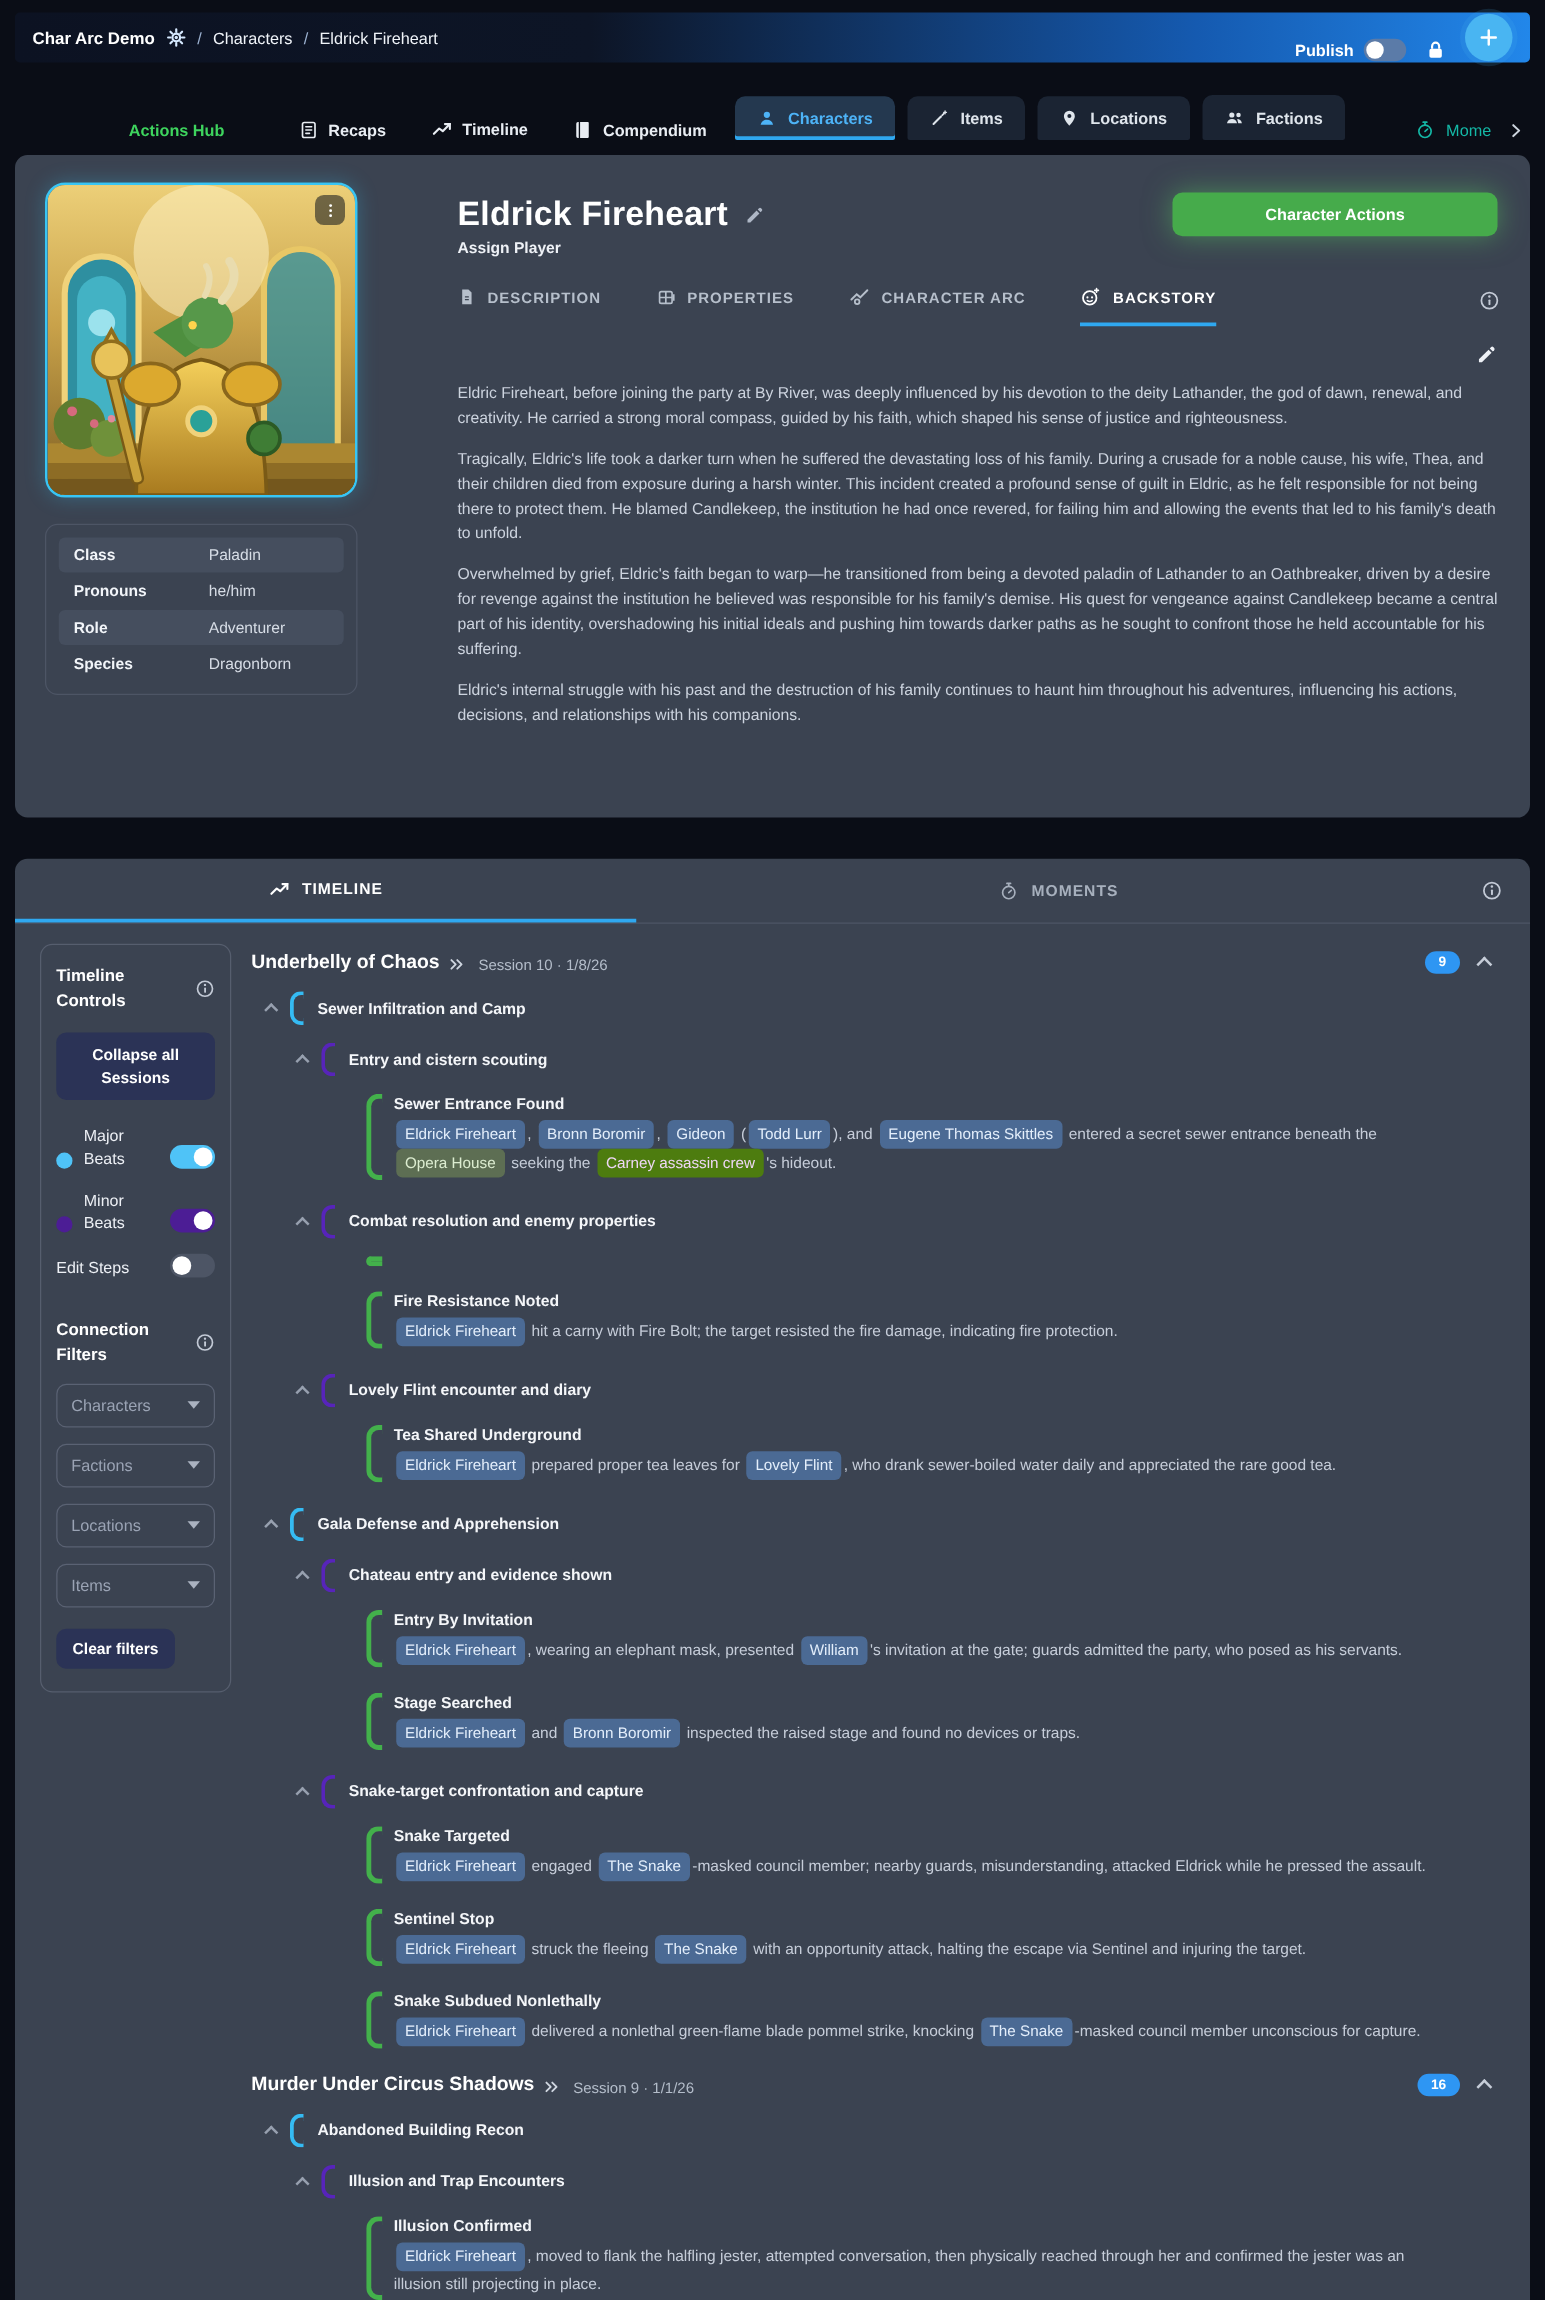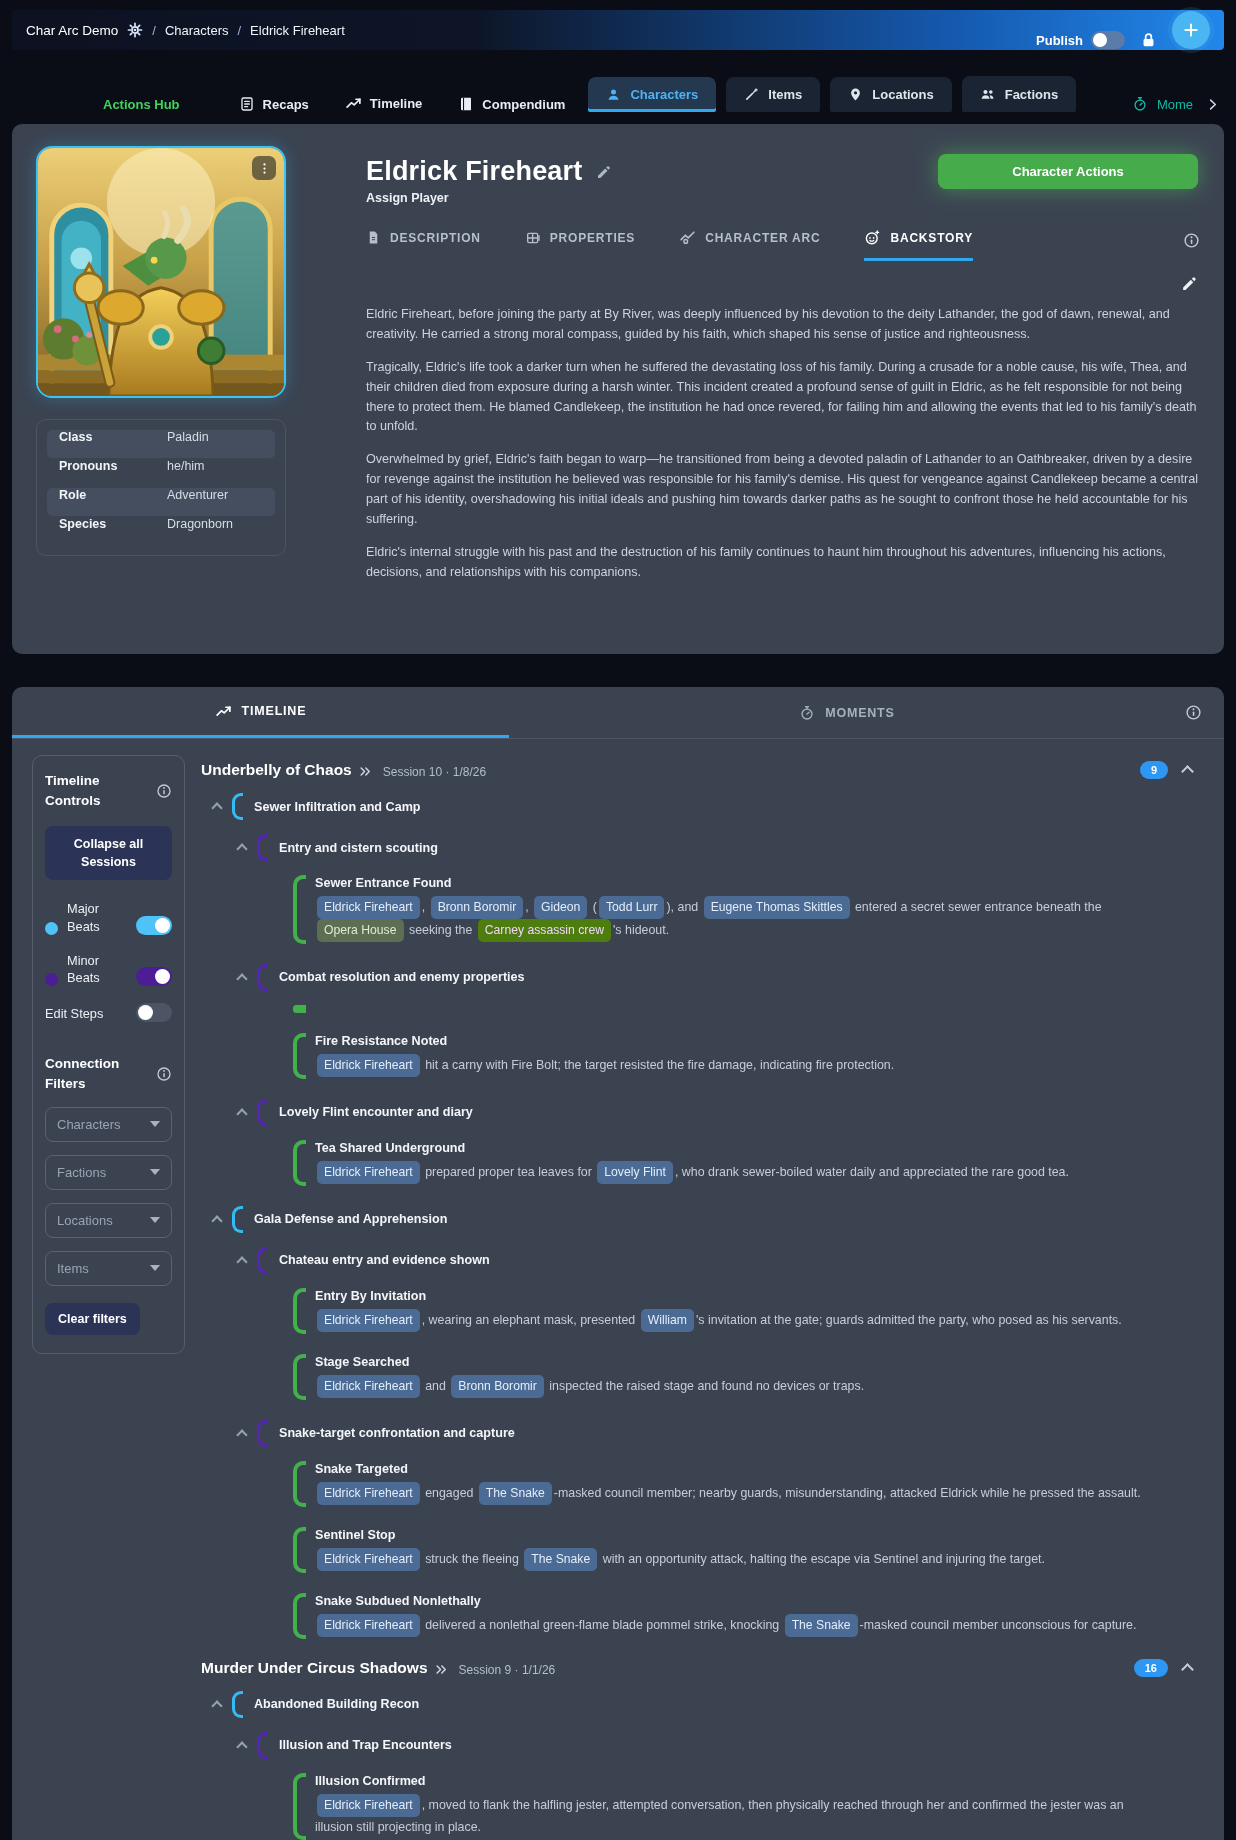--- a/index.html
+++ b/index.html
@@ -4,21 +4,21 @@
 <style>
 *{box-sizing:border-box;margin:0;padding:0}
 html,body{width:1236px;height:1840px;overflow:hidden}
 body{background:#0a0d16;font-family:"Liberation Sans",sans-serif;color:#e8ecf3;position:relative}
 svg{display:block}
 .icon{display:inline-flex;align-items:center;justify-content:center;flex:none}
 
 
 .navbar{margin:10px 12px 0;height:40px;border-radius:4px;display:flex;align-items:center;gap:9px;padding:0 14px;
  background:linear-gradient(90deg,#0c1222 0%,#0d1526 38%,#155ab0 78%,#2287ea 100%)}
-.app-title{font-size:13.5px;font-weight:400;color:#fff}
+.app-title{font-size:13.5px;font-weight:700;color:#fff}
 .gear{color:#d6e9ff}
 .crumb-sep{color:#9db3d2;font-size:13px}
 .crumb{color:#f0f4f9;font-size:13px}
 .nav-right{margin-left:auto;display:flex;align-items:flex-end;gap:15px}
 .publish-wrap{display:flex;align-items:center;gap:8px}
 .publish-label{font-size:13px;font-weight:700;color:#fff}
 .tgl{position:relative;border-radius:999px;flex:none}
 .tgl .knob{position:absolute;top:2px;border-radius:50%;background:#fff}
 .tgl-publish{width:34px;height:18px;background:#5b7ba8}
 .tgl-publish .knob{width:14px;height:14px;left:2px}
@@ -36,21 +36,21 @@
 
 
 .panel{margin:12px 12px 0;background:#3b4351;border-radius:10px;position:relative}
 
 
 .char-panel{padding:22px 24px 24px;display:flex;gap:80px;height:530px}
 .left-col{width:250px;flex:none}
 .img-card{width:250px;height:252px;border:2px solid #38c5f4;border-radius:16px;position:relative;overflow:hidden;box-shadow:0 0 16px rgba(56,197,244,.28)}
 .img-menu{position:absolute;top:8px;right:8px;width:24px;height:24px;border-radius:7px;background:rgba(13,18,28,.55);color:#fff;display:flex;align-items:center;justify-content:center}
 .stats-card{margin-top:21px;border:1px solid #4d5565;border-radius:10px;padding:10px 10px;display:flex;flex-direction:column;gap:1px}
-.stat-row{display:flex;height:28px;border-radius:5px;padding:0 12px;font-size:12.5px}
+.stat-row{display:flex;align-items:center;height:28px;border-radius:5px;padding:0 12px;font-size:12.5px}
 .stat-row.alt{background:#454e5e}
 .stat-label{font-weight:700;color:#f2f5f9;width:108px;flex:none}
 .stat-value{color:#d7dde6}
 .right-col{flex:1;min-width:0;display:flex;flex-direction:column}
 .title-row{display:flex;align-items:center;gap:13px;margin-top:8px}
 .char-name{font-size:27px;font-weight:700;letter-spacing:.2px;color:#fff}
 .pencil{color:#aeb7c6}
 .actions-btn{margin-left:auto;margin-right:2px;background:#46ab4b;color:#fff;font-weight:700;font-size:13px;font-family:"Liberation Sans",sans-serif;border:none;border-radius:8px;padding:10px 10px;width:260px;box-shadow:0 0 22px rgba(90,205,100,.5);cursor:pointer}
 .assign{margin-top:2px;font-size:12.5px;font-weight:700;color:#eef1f6}
 .char-tabs{display:flex;align-items:center;gap:44px;margin-top:24px}

